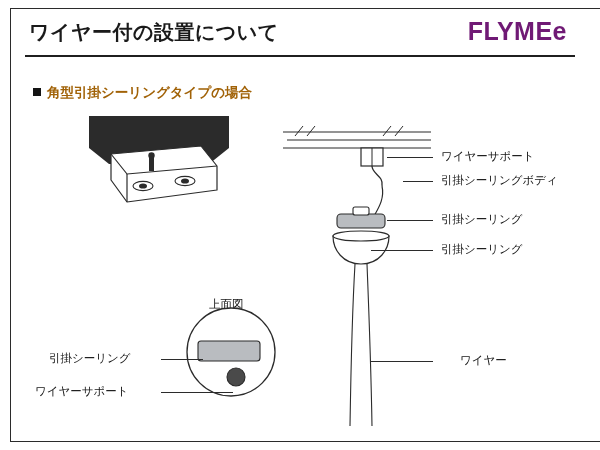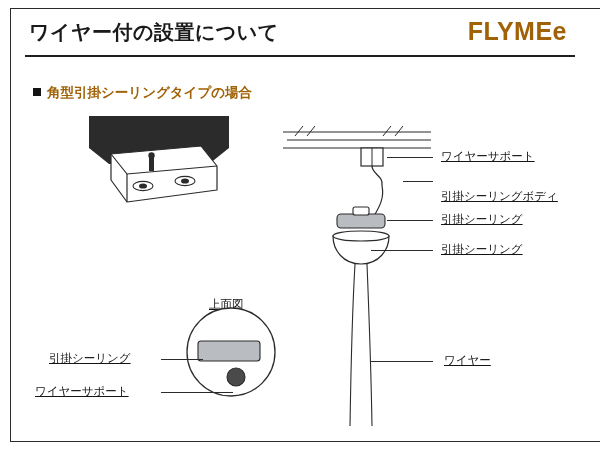--- a/index.html
+++ b/index.html
@@ -57,21 +57,21 @@
     width: 550px;
     height: 2px;
     background: #1f1f1f;
   }
   #brand {
     position: absolute;
     right: 22px;
     top: 8px;
     font-size: 25px;
     font-weight: bold;
-    color: #a16207;
+    color: #701a75;
     letter-spacing: 0.5px;
   }
   
   #section-heading {
     position: absolute;
     left: 22px;
     top: 75px;
     font-size: 13.5px;
     font-weight: bold;
     color: #a16207;
@@ -86,21 +86,20 @@
     vertical-align: 1px;
   }
 
   
   .label {
     position: absolute;
     font-size: 11.5px;
     color: #151515;
     white-space: nowrap;
     font-family: "Liberation Sans", sans-serif;
-    text-decoration: underline;
   }
 
   
   .leader {
     position: absolute;
     background: #2b2b2b;
     height: 1px;
   }
 
   svg {
@@ -190,24 +189,24 @@
       </svg>
     </div>
 
     <div class="leader" style="left:376px; top:148px; width:46px;"></div>
     <div class="leader" style="left:392px; top:172px; width:30px;"></div>
     <div class="leader" style="left:376px; top:211px; width:46px;"></div>
     <div class="leader" style="left:360px; top:241px; width:62px;"></div>
     <div class="leader" style="left:360px; top:352px; width:62px;"></div>
 
     <div class="label" style="left:430px; top:140px;">ワイヤーサポート</div>
-    <div class="label" style="left:430px; top:180px;text-align:right;">引掛シーリングボディ</div>
+    <div class="label" style="left:430px; top:164px;text-align:right;">引掛シーリングボディ</div>
     <div class="label" style="left:430px; top:203px;">引掛シーリング</div>
     <div class="label" style="left:430px; top:233px;">引掛シーリング</div>
-    <div class="label" style="left:433px; top:344px;text-align:right;">ワイヤー</div>
+    <div class="label" style="left:449px; top:344px;text-align:right;">ワイヤー</div>
 
     <div class="label" style="left:198px; top:288px;">上面図</div>
 
     <div id="illus-topview">
       <svg width="110" height="110" viewBox="0 0 110 110" xmlns="http://www.w3.org/2000/svg">
         <circle cx="55" cy="58" r="44" fill="#ffffff" stroke="#2b2b2b" stroke-width="1.3"></circle>
         <rect x="22" y="47" width="62" height="20" rx="3" ry="3" fill="#b9bcc0" stroke="#2b2b2b" stroke-width="1.1"></rect>
         <circle cx="60" cy="83" r="9" fill="#4a4a4a" stroke="#2b2b2b" stroke-width="1.1"></circle>
       </svg>
     </div>

